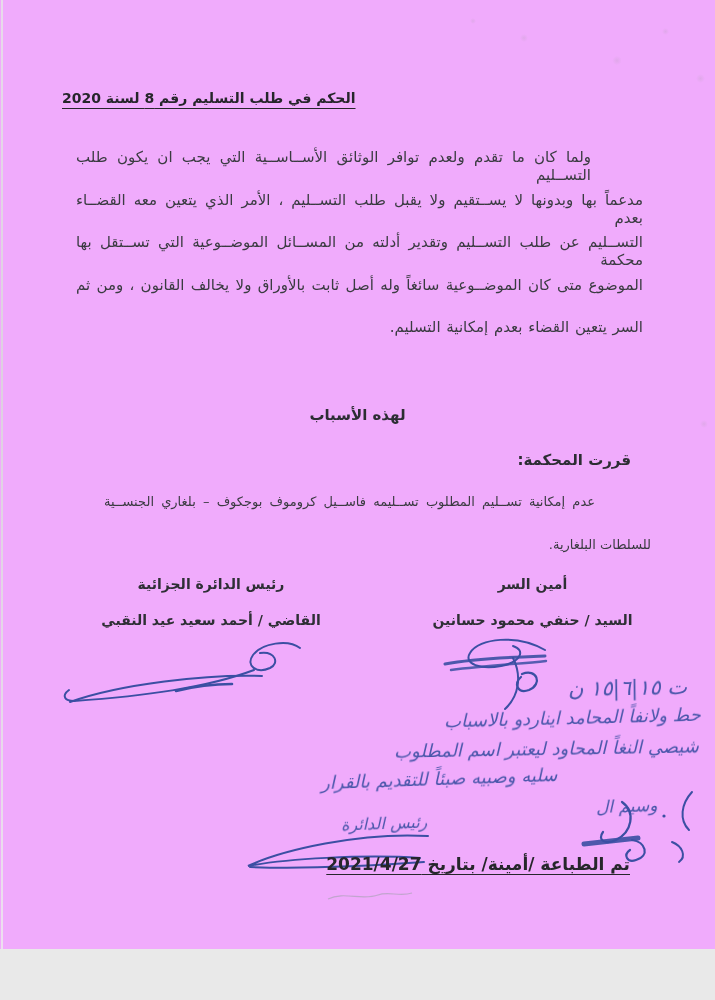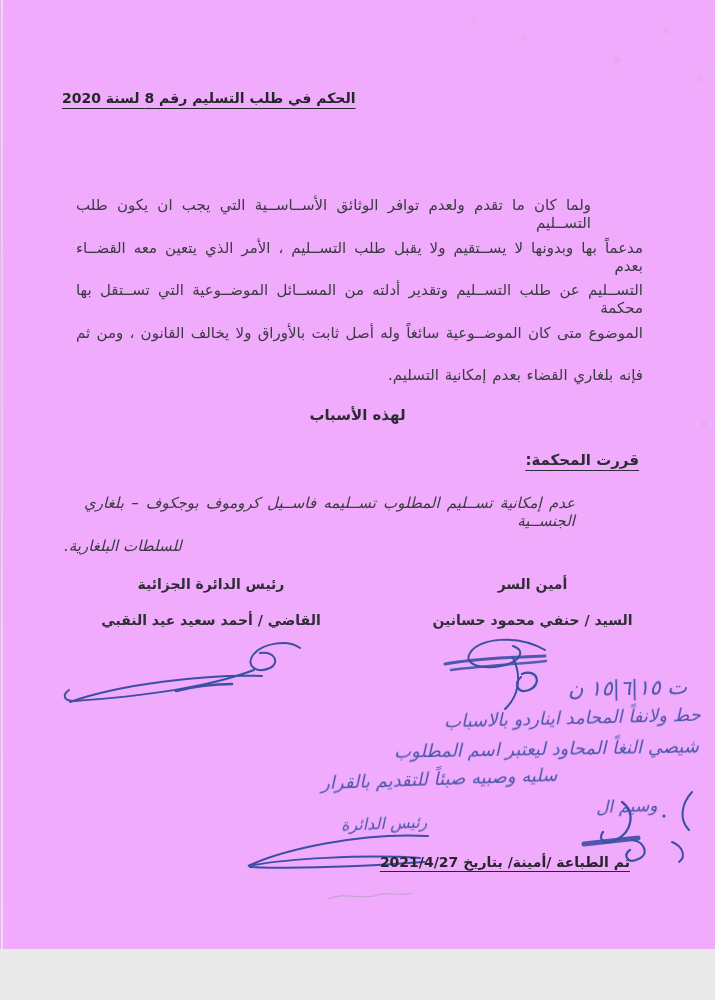--- a/index.html
+++ b/index.html
@@ -30,53 +30,53 @@
     direction:rtl;
     font-size:14px;font-weight:bold;color:#26262b;
     text-decoration:underline;
     text-underline-offset:5px;
     letter-spacing:.2px;
     white-space:nowrap;
   }
   .body-block{
     position:absolute;left:76px;top:148px;width:567px;
     direction:rtl;
-    font-size:15px;color:#3a3b41;margin-top:48px;
+    font-size:15px;color:#3a3b41;
   }
   .line{
     height:42.5px;
     text-align:justify;
     text-align-last:justify;
     white-space:normal;
     word-spacing:1px;
   }
   .line.first{padding-right:52px;}
   .line.last{text-align:right;text-align-last:right;}
   .heading-center{
     position:absolute;left:0;top:406px;width:715px;
     text-align:center;direction:rtl;
     font-size:15px;font-weight:bold;color:#2c2d33;
     text-underline-offset:5px;
   }
   .heading-right{
-    position:absolute;right:76px;top:451px;
+    position:absolute;right:84px;top:451px;
     direction:rtl;
     font-size:15px;font-weight:bold;color:#2c2d33;
-    text-decoration:underline;text-underline-offset:5px;
+    text-underline-offset:5px;
   }
   .decision-block{
-    position:absolute;left:64px;top:494px;width:567px;
-    direction:rtl;font-size:15px;color:#3a3b41;font-style:italic;
+    position:absolute;left:84px;top:494px;width:567px;
+    direction:rtl;font-size:13px;color:#3a3b41;
   }
   .decision-block .d0{
     height:42.5px;
     text-align:justify;text-align-last:justify;
     padding:0 56px 0 20px;
   }
-  .decision-block .d1{height:42.5px;text-align:left;}
+  .decision-block .d1{height:42.5px;text-align:right;}
   .sig-col{
     position:absolute;top:576px;
     direction:rtl;text-align:center;
     font-weight:bold;font-size:14px;color:#2e2f35;
   }
   .sig-col .sig-name{margin-top:20px;white-space:nowrap;}
   .sig-right{left:420px;width:225px;}
   .sig-left{left:90px;width:242px;}
   .hand{
     position:absolute;
@@ -91,21 +91,21 @@
   .hw-date{right:28px;top:676px;font-size:21px;transform:rotate(-1deg);}
   .hw-l1{right:14px;top:707px;font-size:18px;transform:rotate(-1.5deg);}
   .hw-l2{right:16px;top:738px;font-size:18px;transform:rotate(-1deg);}
   .hw-l3{right:158px;top:768px;font-size:18px;transform:rotate(-2deg);}
   .hw-l4{right:58px;top:796px;font-size:17px;transform:rotate(-2deg);}
   .hw-l5{right:288px;top:814px;font-size:16px;transform:rotate(-2deg);}
   .sig-svg{position:absolute;}
   .footer-line{
     position:absolute;right:85px;top:854px;
     direction:rtl;
-    font-size:14px;font-weight:bold;color:#26262b;
+    font-size:17px;font-weight:bold;color:#26262b;
     text-decoration:underline;text-underline-offset:4px;
     white-space:nowrap;
   }
 </style>
 </head>
 <body>
 
 <div class="page">
 
   <div class="scan-edge"></div>
@@ -117,21 +117,21 @@
   <div class="speck" style="left:470px;top:18px;width:6px;height:6px;"></div>
   <div class="speck" style="left:700px;top:420px;width:8px;height:8px;"></div>
 
   <div class="doc-title">الحكم في طلب التسليم رقم 8 لسنة 2020</div>
 
   <div class="body-block">
     <div class="line first">ولما كان ما تقدم ولعدم توافر الوثائق الأســاســية التي يجب ان يكون طلب التســليم</div>
     <div class="line">مدعماً بها وبدونها لا يســتقيم ولا يقبل طلب التســليم ، الأمر الذي يتعين معه القضــاء بعدم</div>
     <div class="line">التســليم عن طلب التســليم وتقدير أدلته من المســائل الموضــوعية التي تســتقل بها محكمة</div>
     <div class="line">الموضوع متى كان الموضــوعية سائغاً وله أصل ثابت بالأوراق ولا يخالف القانون ، ومن ثم</div>
-    <div class="line last">فإنه بلغاري القضاء بعدم إمكانية التسليم.</div>
+    <div class="line last">السر يتعين القضاء بعدم إمكانية التسليم.</div>
   </div>
 
   <div class="heading-center">لهذه الأسباب</div>
 
   <div class="heading-right">قررت المحكمة:</div>
 
   <div class="decision-block">
     <div class="d0">عدم إمكانية تســليم المطلوب تســليمه فاســيل كروموف بوجكوف – بلغاري الجنســية</div>
     <div class="d1">للسلطات البلغارية.</div>
   </div>

